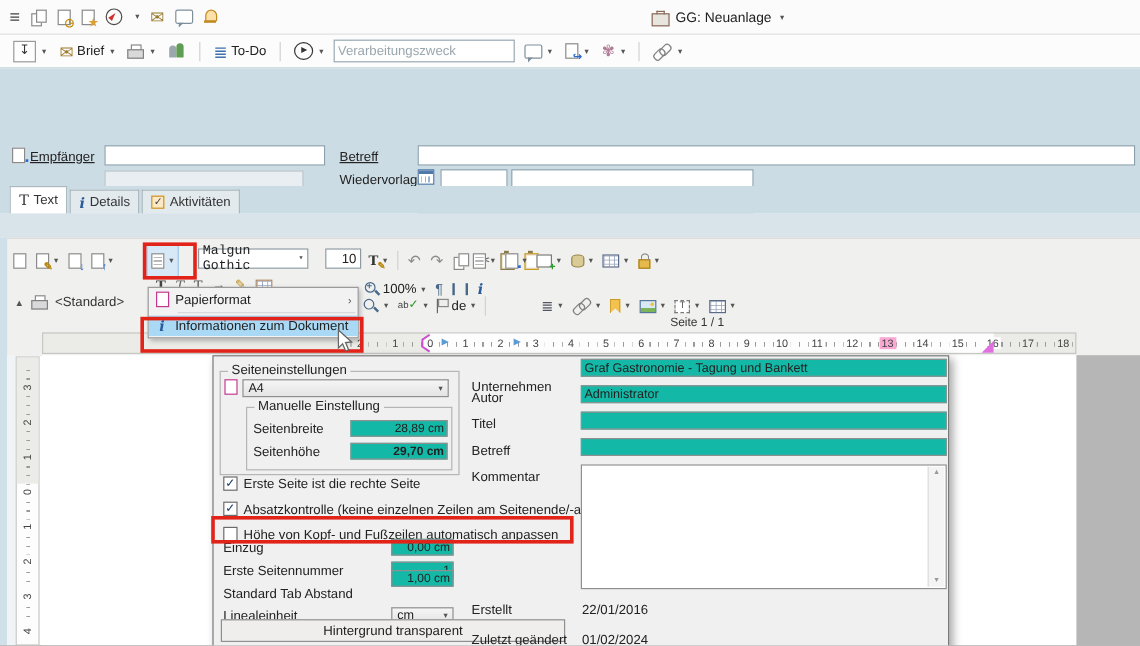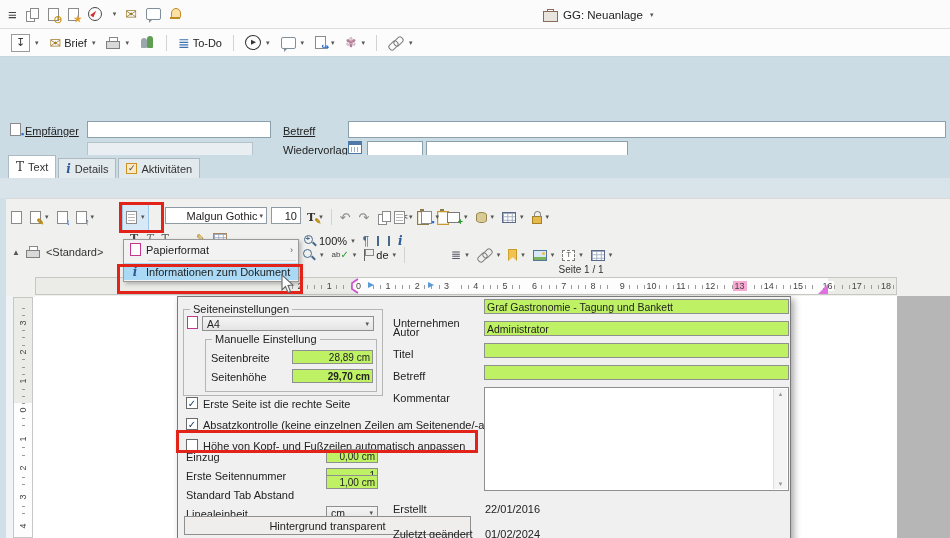--- a/index.html
+++ b/index.html
@@ -73,21 +73,21 @@
   
   .abtn{display:inline-flex;align-items:center;gap:3px;padding:2px 3px;border-radius:2px;flex:none;}
   .tb-input{height:17px;width:143px;border:1px solid #98a8b2;font-size:11px;color:#222;padding:0 3px;background:#fff;}
   .tb-input::placeholder{color:#9aa6ad;}
   
   .tab{height:19px;display:inline-flex;align-items:center;gap:4px;padding:0 7px;background:#e2eaee;border:1px solid #adb9c0;border-bottom:none;margin-right:2px;font-size:11px;color:#333;}
   .tab.active{background:#fff;height:22px;}
   
   .tbgroup{position:absolute;display:flex;align-items:center;gap:2px;height:26px;}
   .tb1btn{display:inline-flex;align-items:center;gap:2px;padding:2px 3px;}
-  .fontsel{position:absolute;left:165px;top:207px;width:102px;height:17px;background:#fff;border:1px solid #8f9ba3;display:flex;align-items:center;justify-content:flex-end;padding:0 3px;box-sizing:border-box;font-size:11px;}
+  .fontsel{position:absolute;left:165px;top:207px;width:92px;height:17px;background:#fff;border:1px solid #8f9ba3;display:flex;align-items:center;justify-content:center;padding:0 3px;box-sizing:border-box;font-size:11px;font-family:Liberation Mono, monospace;}
   .sizebox{position:absolute;left:271px;top:207px;width:30px;height:17px;background:#fff;border:1px solid #8f9ba3;display:flex;align-items:center;justify-content:flex-end;padding:0 3px;box-sizing:border-box;font-size:11px;}
   .stylerow{position:absolute;left:12px;top:246px;display:flex;align-items:center;gap:6px;font-size:11px;color:#333;}
   
   .pagelabel{position:absolute;left:540px;top:264px;width:82px;text-align:center;font-size:10px;color:#333;}
   .hruler{position:absolute;left:35px;top:277px;width:862px;height:18px;background:#ebebe8;border:1px solid #c6c6c3;box-sizing:border-box;}
   .hruler .white{position:absolute;left:322px;top:0;width:470px;height:16px;background:#fdfdfd;}
   .hruler .ticks{position:absolute;left:256px;top:7px;width:602px;height:4px;background:repeating-linear-gradient(90deg,#9a9a9a 0 1px,transparent 1px 7.33px);}
   .hnum{position:absolute;top:3px;width:14px;text-align:center;font-size:9px;color:#444;line-height:10px;}
   .vruler{position:absolute;left:13px;top:297px;width:20px;height:241px;background:#fdfdfd;border:1px solid #c6c6c3;box-sizing:border-box;}
   .vruler .grey{position:absolute;left:0;top:0;width:18px;height:105px;background:#ebebe8;}
@@ -101,21 +101,21 @@
   .mitem{height:17px;display:flex;align-items:center;font-size:11px;color:#222;position:relative;}
   .mitem .mic{width:22px;display:inline-flex;justify-content:center;flex:none;}
   .mitem .sub{position:absolute;right:5px;font-size:9px;color:#555;}
   .mitem.sel{background:#a9d9f5;}
   .msep{height:1px;background:#d8d8d8;margin:2px 2px 2px 24px;}
   
   .dialog{position:absolute;left:177px;top:296px;width:614px;height:260px;background:#f0f0f0;border:1px solid #7a7a7a;box-shadow:3px 3px 7px rgba(0,0,0,.35);z-index:40;box-sizing:border-box;}
   .grp{position:absolute;border:1px solid #b5b5b5;}
   .grplbl{position:absolute;top:-7px;left:6px;background:#f0f0f0;padding:0 3px;font-size:11px;color:#222;}
   .dlbl{position:absolute;font-size:11px;color:#222;white-space:nowrap;}
-  .dinp{position:absolute;background:#bef264;border:1px solid #8f8f8f;font-size:10px;display:flex;align-items:center;padding:0 2px;box-sizing:border-box;}
+  .dinp{position:absolute;background:#14b8a6;border:1px solid #8f8f8f;font-size:10px;display:flex;align-items:center;padding:0 2px;box-sizing:border-box;}
   .dinp.num{justify-content:flex-end;}
   .dsel{position:absolute;background:linear-gradient(#f5f5f5,#e4e4e4);border:1px solid #8f8f8f;font-size:10.5px;display:flex;align-items:center;justify-content:space-between;padding:0 4px;box-sizing:border-box;}
   .dcb{position:absolute;width:12px;height:12px;background:#fff;border:1px solid #6a6a6a;display:flex;align-items:center;justify-content:center;font-size:10px;color:#1a3a6a;box-sizing:border-box;}
   .dbtn{position:absolute;background:#efeeec;border:1px solid #8f8f8f;display:flex;align-items:center;justify-content:center;font-size:11px;color:#222;}
   .txtarea{position:absolute;background:#fff;border:1px solid #8f8f8f;box-sizing:border-box;}
   .sbar{position:absolute;right:1px;top:1px;bottom:1px;width:13px;background:#f4f4f4;border-left:1px solid #ddd;}
   .sbar .a{position:absolute;left:0;width:13px;text-align:center;font-size:6px;color:#999;}
   
   .redbox{position:absolute;border:3px solid #e2231a;box-sizing:border-box;z-index:70;pointer-events:none;}
   .cursor{position:absolute;z-index:80;pointer-events:none;}
@@ -201,20 +201,21 @@
         </span>
         <span>To-Do</span>
       </div>
       <div class="tsep"></div>
       <div class="abtn">
         <span class="ic">
           <span class="circ">▶</span>
         </span>
         <span class="dd">▾</span>
       </div>
+      <input class="tb-input" placeholder="Verarbeitungszweck" style="">
       <div class="abtn">
         <span class="ic">
           <span class="ic-bubble"></span>
         </span>
         <span class="dd">▾</span>
       </div>
       <div class="abtn">
         <span class="ic">
           <span class="pg">
             <span class="ov" style="color:#2a6acc;">↪</span>

